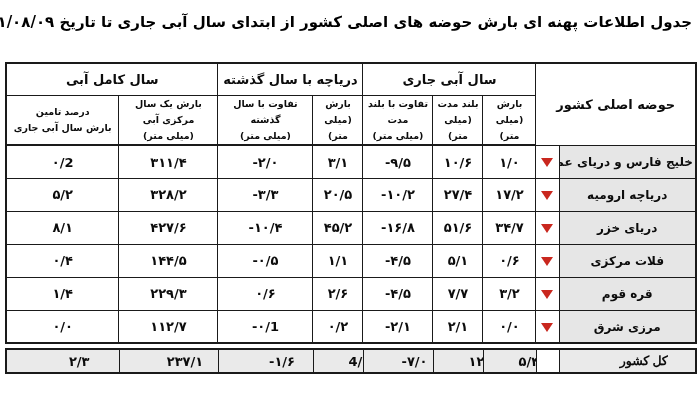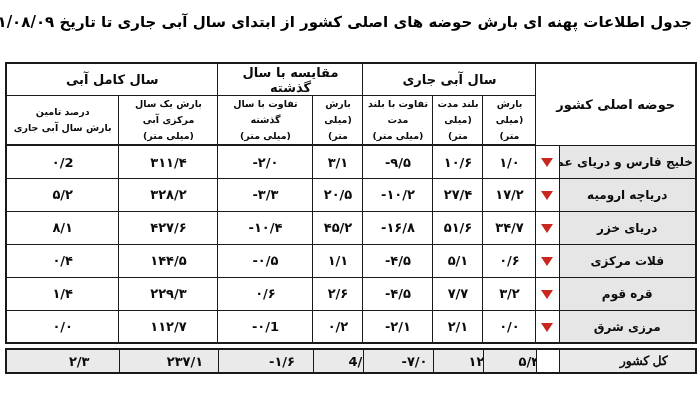--- a/index.html
+++ b/index.html
@@ -103,21 +103,21 @@
         <col class="c-v2">
         <col class="c-v3">
         <col class="c-v4">
         <col class="c-v5">
         <col class="c-v6">
     </colgroup>
     <thead>
       <tr class="group-row">
         <th class="basin-h bl" colspan="2" rowspan="2">حوضه اصلی کشور</th>
         <th class="bl" colspan="3">سال آبی جاری</th>
-        <th class="bl" colspan="2">مقایسه با سال گذشته</th>
+        <th class="bl" colspan="2">دریاچه با سال گذشته</th>
         <th colspan="2">سال کامل آبی</th>
       </tr>
       <tr class="sub-row">
         <th>
           <div>بارش</div>
           <div>(میلی متر)</div>
         </th>
         <th>
           <div>بلند مدت</div>
           <div>(میلی متر)</div>

